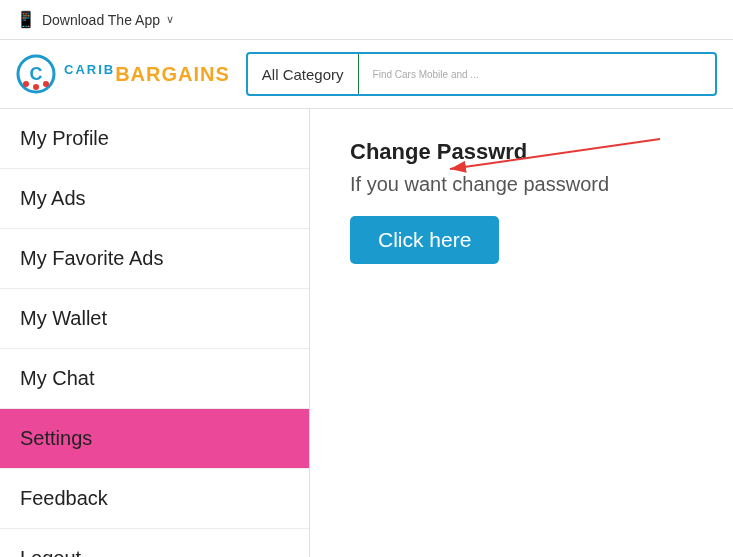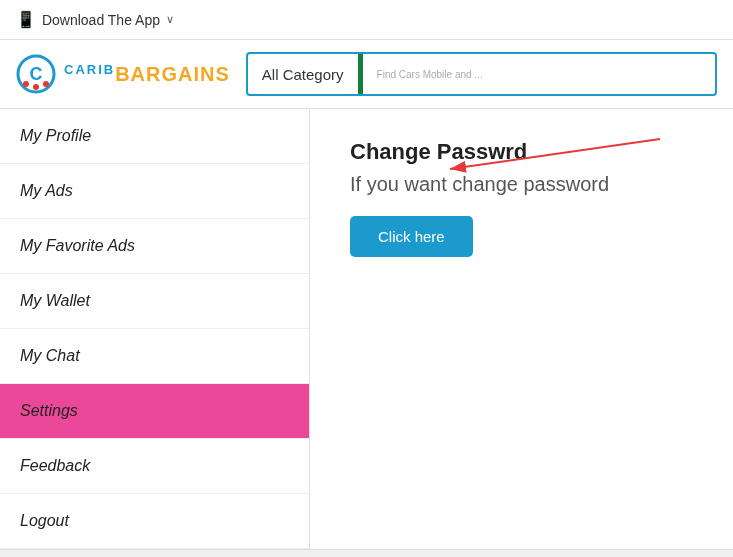--- a/index.html
+++ b/index.html
@@ -70,21 +70,21 @@
       border-radius: 4px;
       display: flex;
       align-items: center;
       height: 44px;
       overflow: hidden;
     }
     .search-category {
       padding: 0 14px;
       font-size: 15px;
       color: #333;
-      border-right: 5px solid #15803d;
+      border-right: 1px solid #15803d;
       height: 100%;
       display: flex;
       align-items: center;
       white-space: nowrap;
     }
     .search-placeholder {
       padding: 0 14px;
       font-size: 10px;
       color: #aaa;
       flex: 1;
@@ -98,26 +98,25 @@
 
     
     .sidebar {
       width: 310px;
       min-width: 310px;
       border-right: 1px solid #e0e0e0;
       background: #fff;
     }
     .sidebar-item {
       padding: 18px 20px;
-      font-size: 16px;
+      font-size: 20px;
       color: #222;
       border-bottom: 1px solid #ececec;
       cursor: pointer;
       display: block;
-      font-style: italic;
     }
     .sidebar-item.active {
       background: #ec4899;
       font-weight: 500;
     }
 
     
     .content {
       flex: 1;
       padding: 30px 40px;
@@ -133,21 +132,21 @@
       font-size: 20px;
       color: #555;
       margin-bottom: 20px;
     }
     .click-here-btn {
       background: #1a9acd;
       color: #fff;
       border: none;
       border-radius: 5px;
       padding: 12px 28px;
-      font-size: 15px;
+      font-size: 21px;
       cursor: pointer;
       font-weight: 500;
     }
 
     
     .arrow-svg {
       position: absolute;
       top: 20px;
       left: 80px;
       width: 280px;

